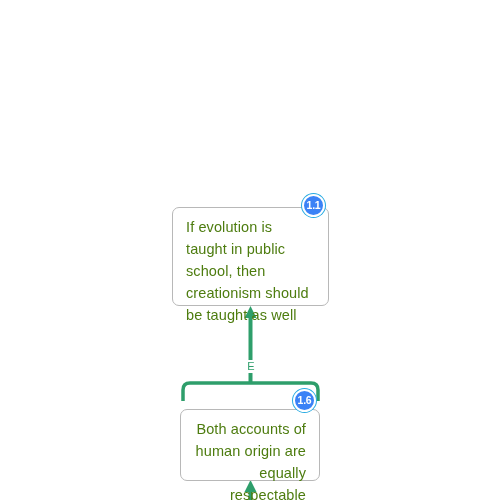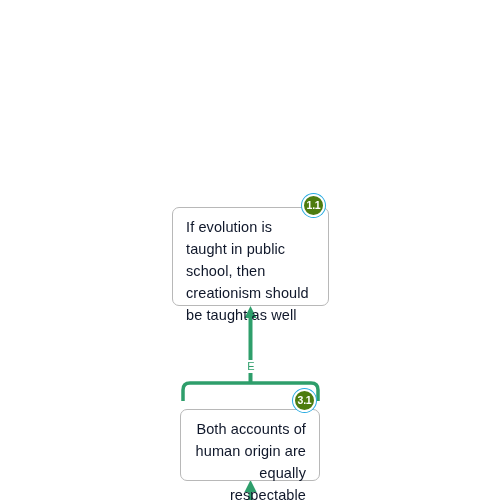--- a/index.html
+++ b/index.html
@@ -27,21 +27,21 @@
     width: 500px;
     height: 500px;
     pointer-events: none;
   }
   .node {
     position: absolute;
     box-sizing: border-box;
     background: #ffffff;
     border: 1px solid #b8b8b8;
     border-radius: 7px;
-    color: #0f172a;
+    color: #4d7c0f;
     font-size: 14.5px;
     line-height: 22px;
     letter-spacing: 0.1px;
   }
   .node-text {
     display: block;
     padding: 8px 13px 9px 13px;
     white-space: pre-line;
   }
   #node-1 {
@@ -56,21 +56,21 @@
     width: 140px;
     height: 72px;
     text-align: right;
   }
   .badge {
     position: absolute;
     box-sizing: border-box;
     width: 23px;
     height: 23px;
     border-radius: 50%;
-    background: #4d7c0f;
+    background: #3b82f6;
     border: 2px solid #ffffff;
     box-shadow: 0 0 0 1px #29abe2;
     color: #ffffff;
     font-size: 10.5px;
     font-weight: bold;
     line-height: 19px;
     text-align: center;
     letter-spacing: -0.2px;
   }
   #badge-1 {
@@ -117,17 +117,17 @@
   </svg>
 
   <div class="node" id="node-1">
     <span class="node-text">If evolution is taught in public school, then creationism should be taught as well</span>
   </div>
   <div class="badge" id="badge-1">1.1</div>
 
   <div class="node" id="node-2">
     <span class="node-text">Both accounts of human origin are equally respectable</span>
   </div>
-  <div class="badge" id="badge-2">3.1</div>
+  <div class="badge" id="badge-2">1.6</div>
 
   <div class="edge-label" id="edge-label-e">E</div>
 
 </div>
 
 </body></html>

